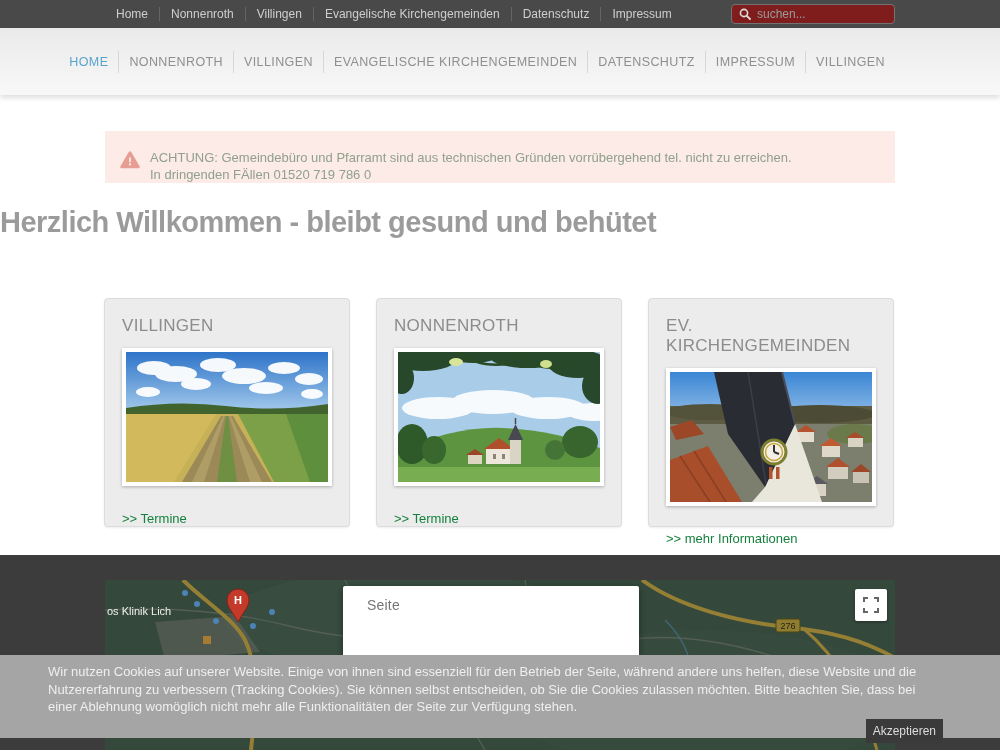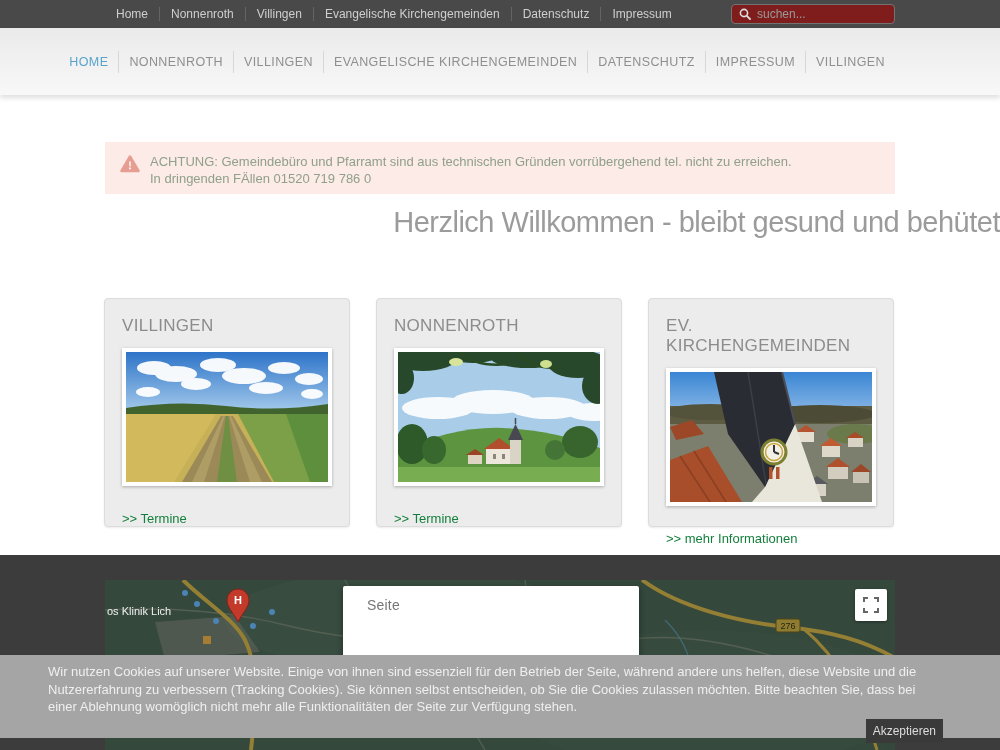--- a/index.html
+++ b/index.html
@@ -20,28 +20,28 @@
   
   .header { position:absolute; top:28px; left:0; right:0; height:67px;
             background:linear-gradient(#eaeaea, #f8f8f8); box-shadow:0 3px 5px rgba(0,0,0,0.13); }
   .mainnav { position:absolute; right:105px; top:0; height:100%; display:flex; align-items:center; }
   .mainnav a { padding:4px 10px; font-size:12.5px; letter-spacing:0.4px; color:#8f8f8f;
                text-decoration:none; white-space:nowrap; cursor:pointer; }
   .mainnav a + a { border-left:1px solid #d7d7d7; }
   .mainnav a.active { color:#58a3cb; }
 
   
-  .alert { position:absolute; left:105px; top:142px; width:790px; height:52px; background:#fcebe6;
-           display:flex; align-items:flex-start; padding:11px 13px; }
+  .alert { position:absolute; left:105px; top:131px; width:790px; height:52px; background:#fcebe6;
+           display:flex; align-items:flex-start; padding:18px 13px; }
   .alert svg { flex:0 0 auto; margin:2px 10px 0 2px; }
   .alert-text { font-size:13px; line-height:17px; color:#90a08d; }
 
   
-  .welcome { position:absolute; top:206px; left:0; right:0; text-align:right;
-             font-size:29px; font-weight:400; letter-spacing:-0.5px; color:#9b9b9b; }
+  .welcome { position:absolute; top:206px; left:0; right:0; text-align:left;
+             font-size:29px; font-weight:700; letter-spacing:-0.5px; color:#9b9b9b; }
 
   
   .cards { position:absolute; top:298px; left:104px; width:792px; display:flex; gap:26px; }
   .card { width:246px; height:229px; background:#ececec; border:1px solid #dcdcdc; border-radius:4px;
           box-shadow:0 1px 2px rgba(0,0,0,0.08); padding:12px 17px; }
   .card h2 { font-size:17px; font-weight:400; letter-spacing:0.3px; color:#8c8c8c; margin:5px 0 12px; }
   .photo { width:210px; height:138px; background:#fff; padding:4px; box-shadow:0 1px 3px rgba(0,0,0,0.28); }
   .photo svg { display:block; width:202px; height:130px; }
   .card a.cardlink { display:inline-block; margin-top:25px; font-size:13px; color:#15803d; text-decoration:none; cursor:pointer; }
 

